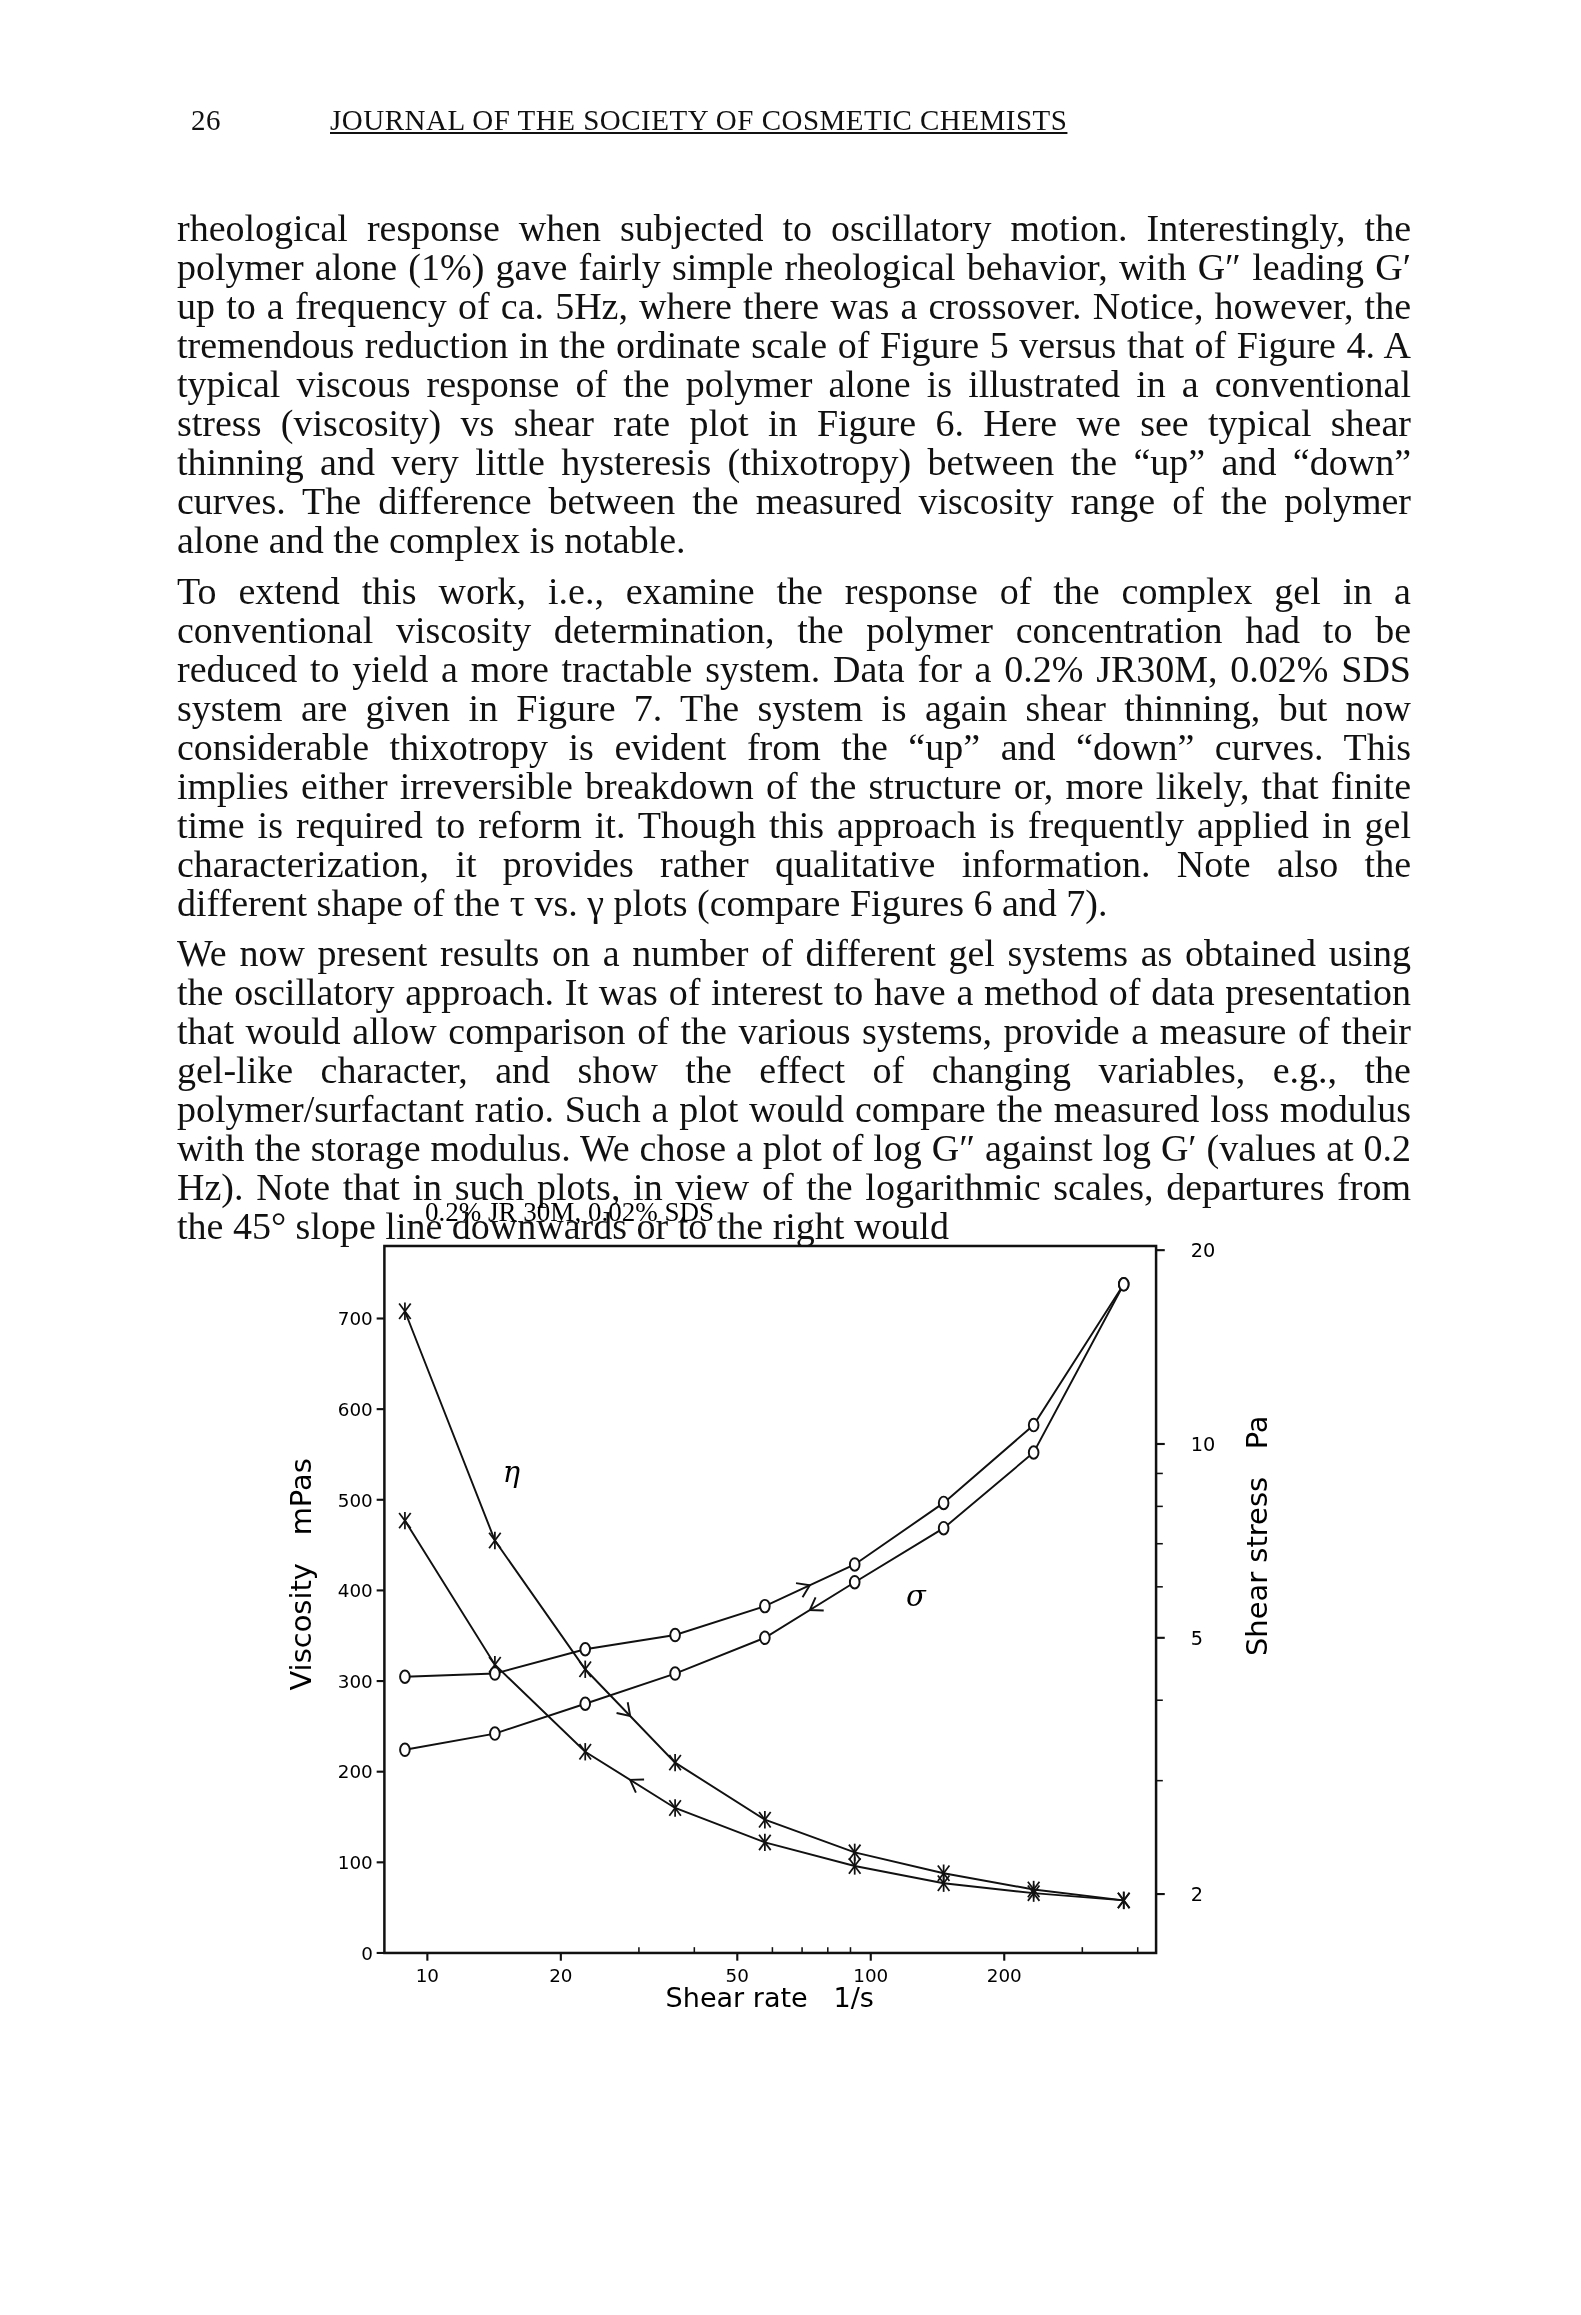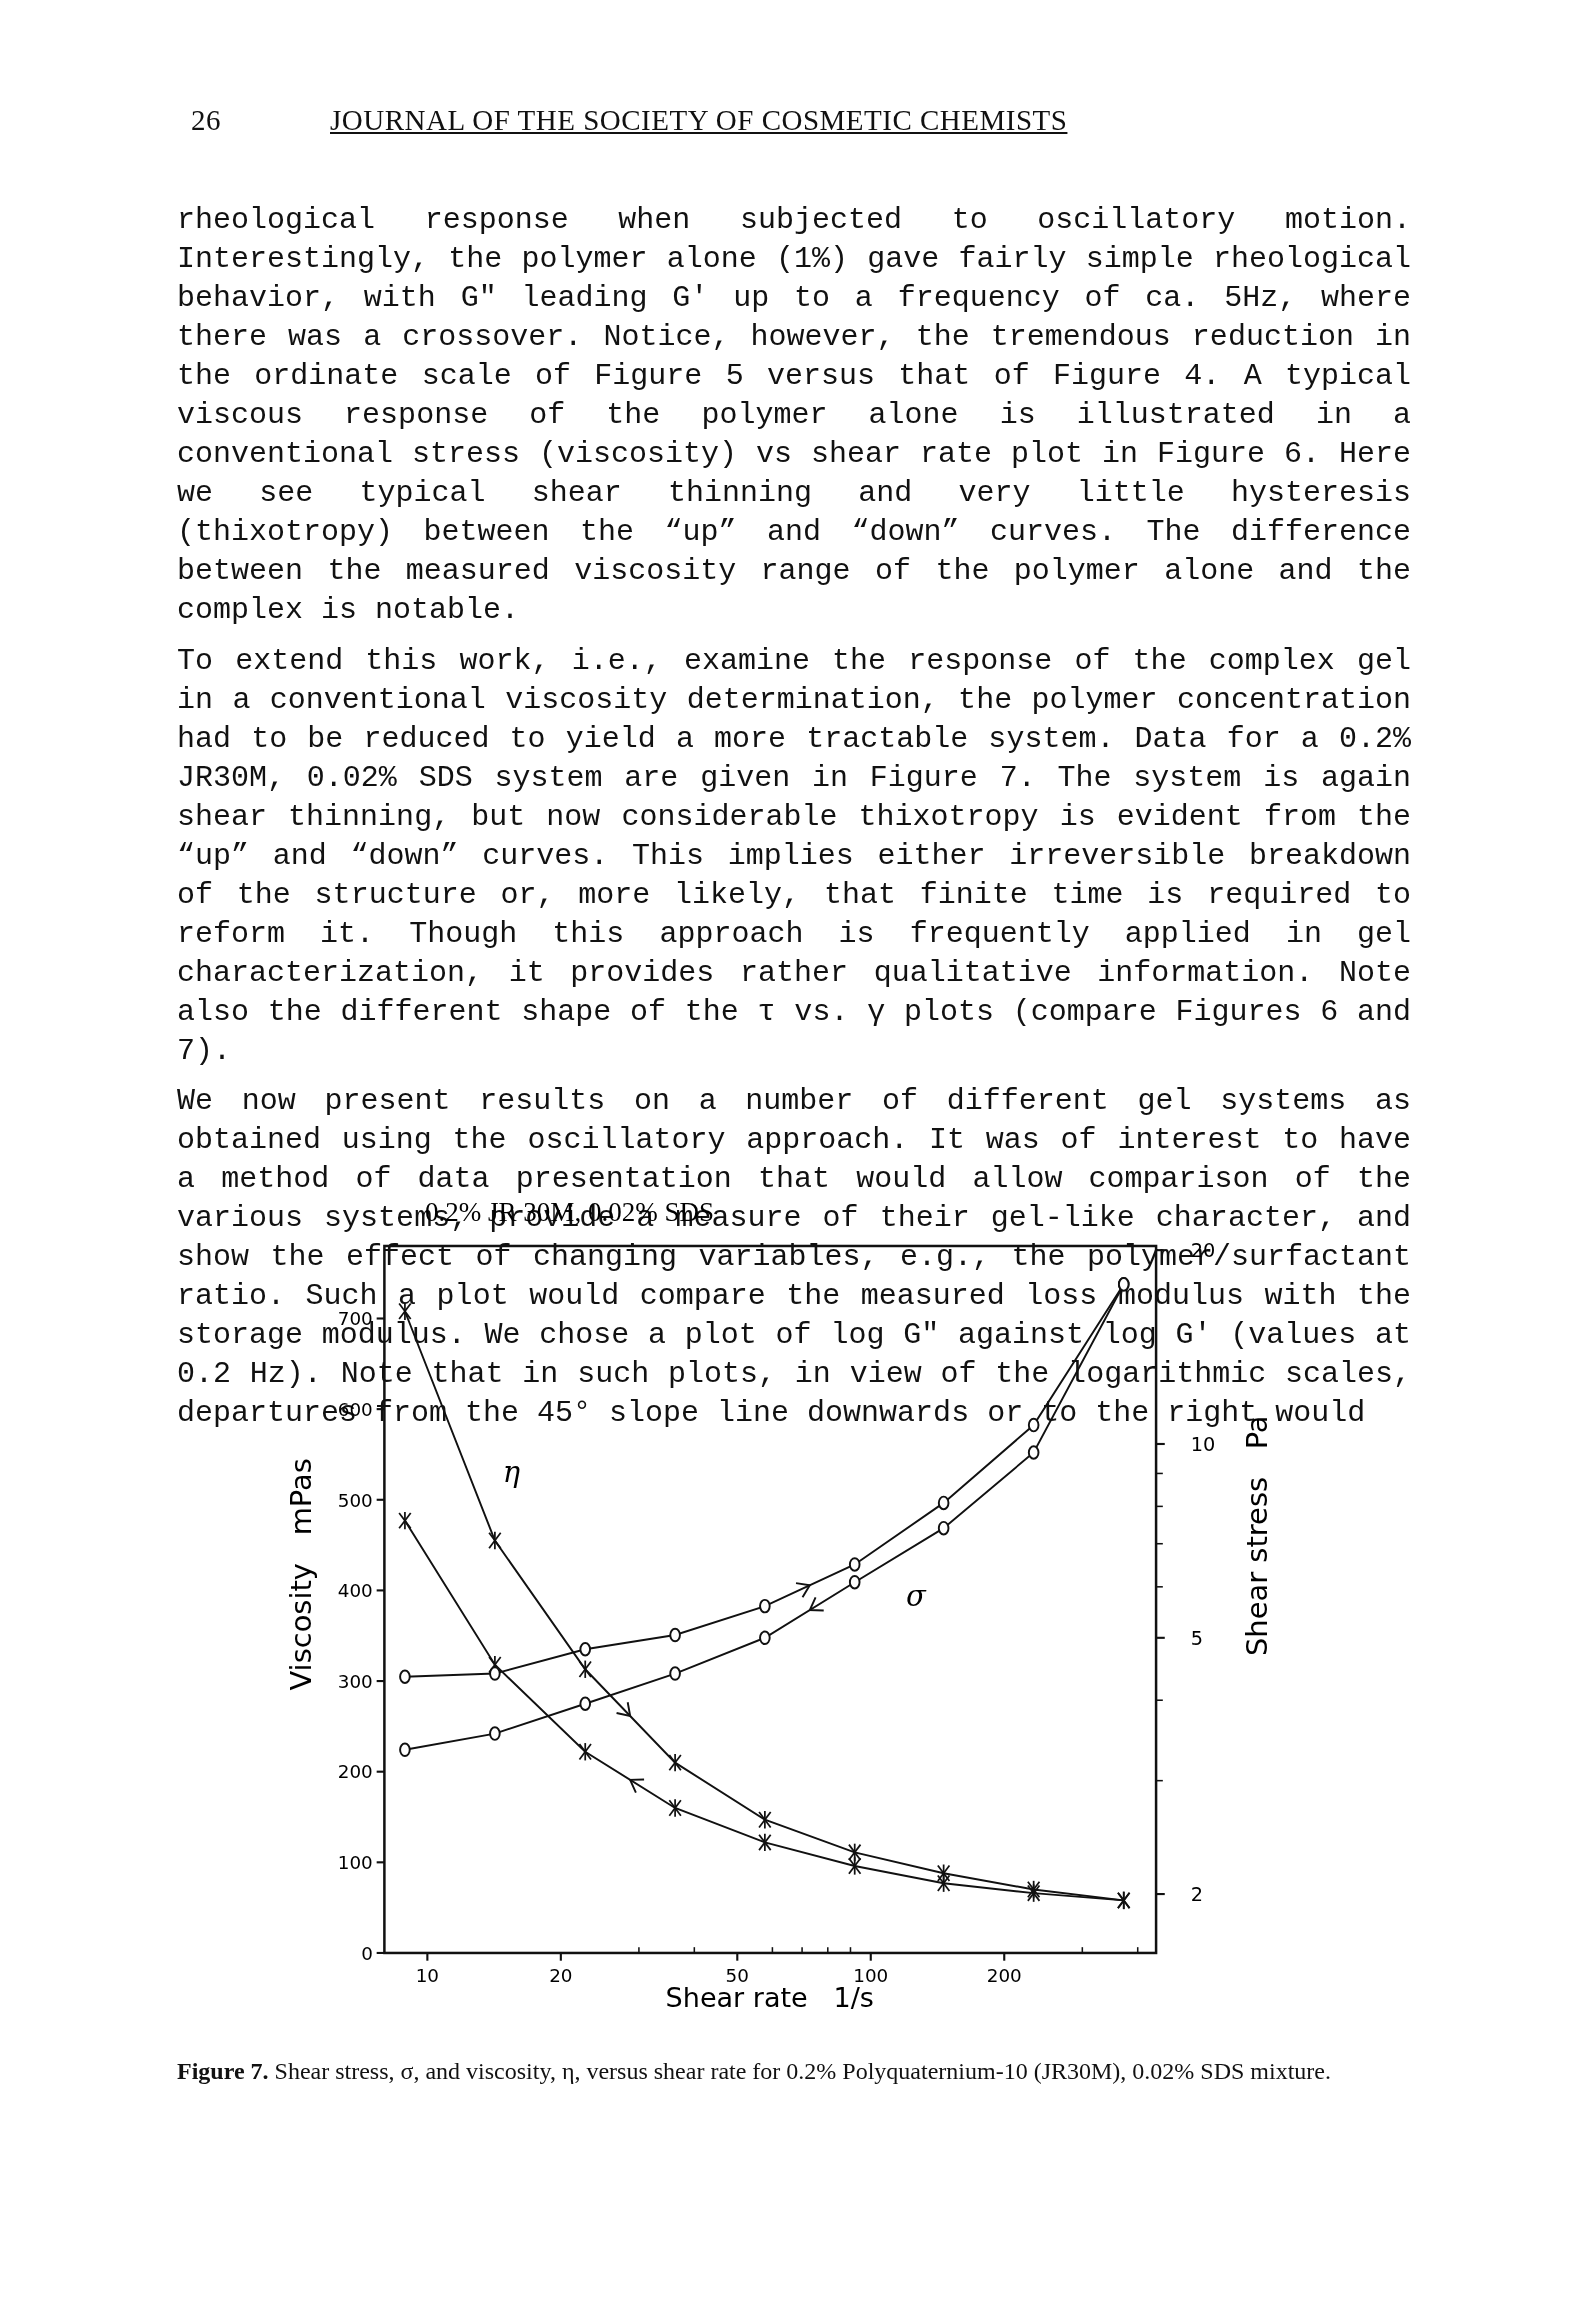--- a/index.html
+++ b/index.html
@@ -1,20 +1,20 @@
 <!DOCTYPE html>
 <html><head>
 <meta charset="utf-8">
 <style>
   body { margin:0; background:#fff; }
   .page { position:relative; width:1582px; height:2315px; background:#fff; color:#111; font-family:"Liberation Serif","DejaVu Serif",serif; }
   .running-head { position:absolute; top:104px; left:183px; right:183px; font-size:29px; letter-spacing:0.5px; }
   .running-head .pg { position:absolute; left:0;margin-left:8px; }
   .running-head .jn { position:absolute; left:147px;text-decoration:underline; }
-  .body-text { position:absolute; left:177px; width:1234px; top:201px; font-size:30px; line-height:39px; text-align:justify;font-family:Liberation Mono, monospace; }
+  .body-text { position:absolute; left:177px; width:1234px; top:209px; font-size:38px; line-height:39px; text-align:justify; }
   .body-text p { margin:0 0 11.6px 0; }
   .chart-wrap { position:absolute; left:0; top:1188px; width:1430px; height:850px; }
   .chart-wrap svg { position:absolute; left:0; top:0; }
   .caption { position:absolute; left:177px; width:1234px; top:2055px; font-size:24px; line-height:33px; text-align:justify; }
   .caption b { font-weight:bold; }
   .sans { font-family:"DejaVu Sans","Liberation Sans",sans-serif; }
 </style>
 </head>
 <body>
 
@@ -203,17 +203,14 @@
           <path d="M -12 -8 L 0 0 L -12 8" stroke="#111" stroke-width="2" fill="none" transform="translate(838.4565090949316,436.9039261545365) rotate(148.24454875451048)"></path>
           <text x="520.6584621025422" y="304" font-size="30" font-style="italic" font-family="DejaVu Serif, serif">η</text>
           <text x="937.9431518832255" y="432.87845169410656" font-size="30" font-style="italic" font-family="DejaVu Serif, serif">σ</text>
         </g>
       <text id="xlabel" class="sans" x="797" y="848" text-anchor="middle" font-size="28" font-family="DejaVu Sans, sans-serif" xml:space="preserve">Shear rate   1/s</text>
       <text id="ylabel" x="0" y="0" text-anchor="middle" font-size="30" font-family="DejaVu Sans, sans-serif" xml:space="preserve" transform="translate(322,400) rotate(-90)">Viscosity   mPas</text>
       <text id="y2label" x="0" y="0" text-anchor="middle" font-size="30" font-family="DejaVu Sans, sans-serif" xml:space="preserve" transform="translate(1312,360) rotate(-90)">Shear stress   Pa</text>
     </svg>
   </div>
 
-  <div class="caption">
-    <b>Figure 7.</b><span> Shear stress, σ, and viscosity, η, versus shear rate for 0.2% Polyquaternium-10 (JR30M), 0.02% SDS mixture.</span>
-  </div>
 </div>
 
 
 </body></html>

